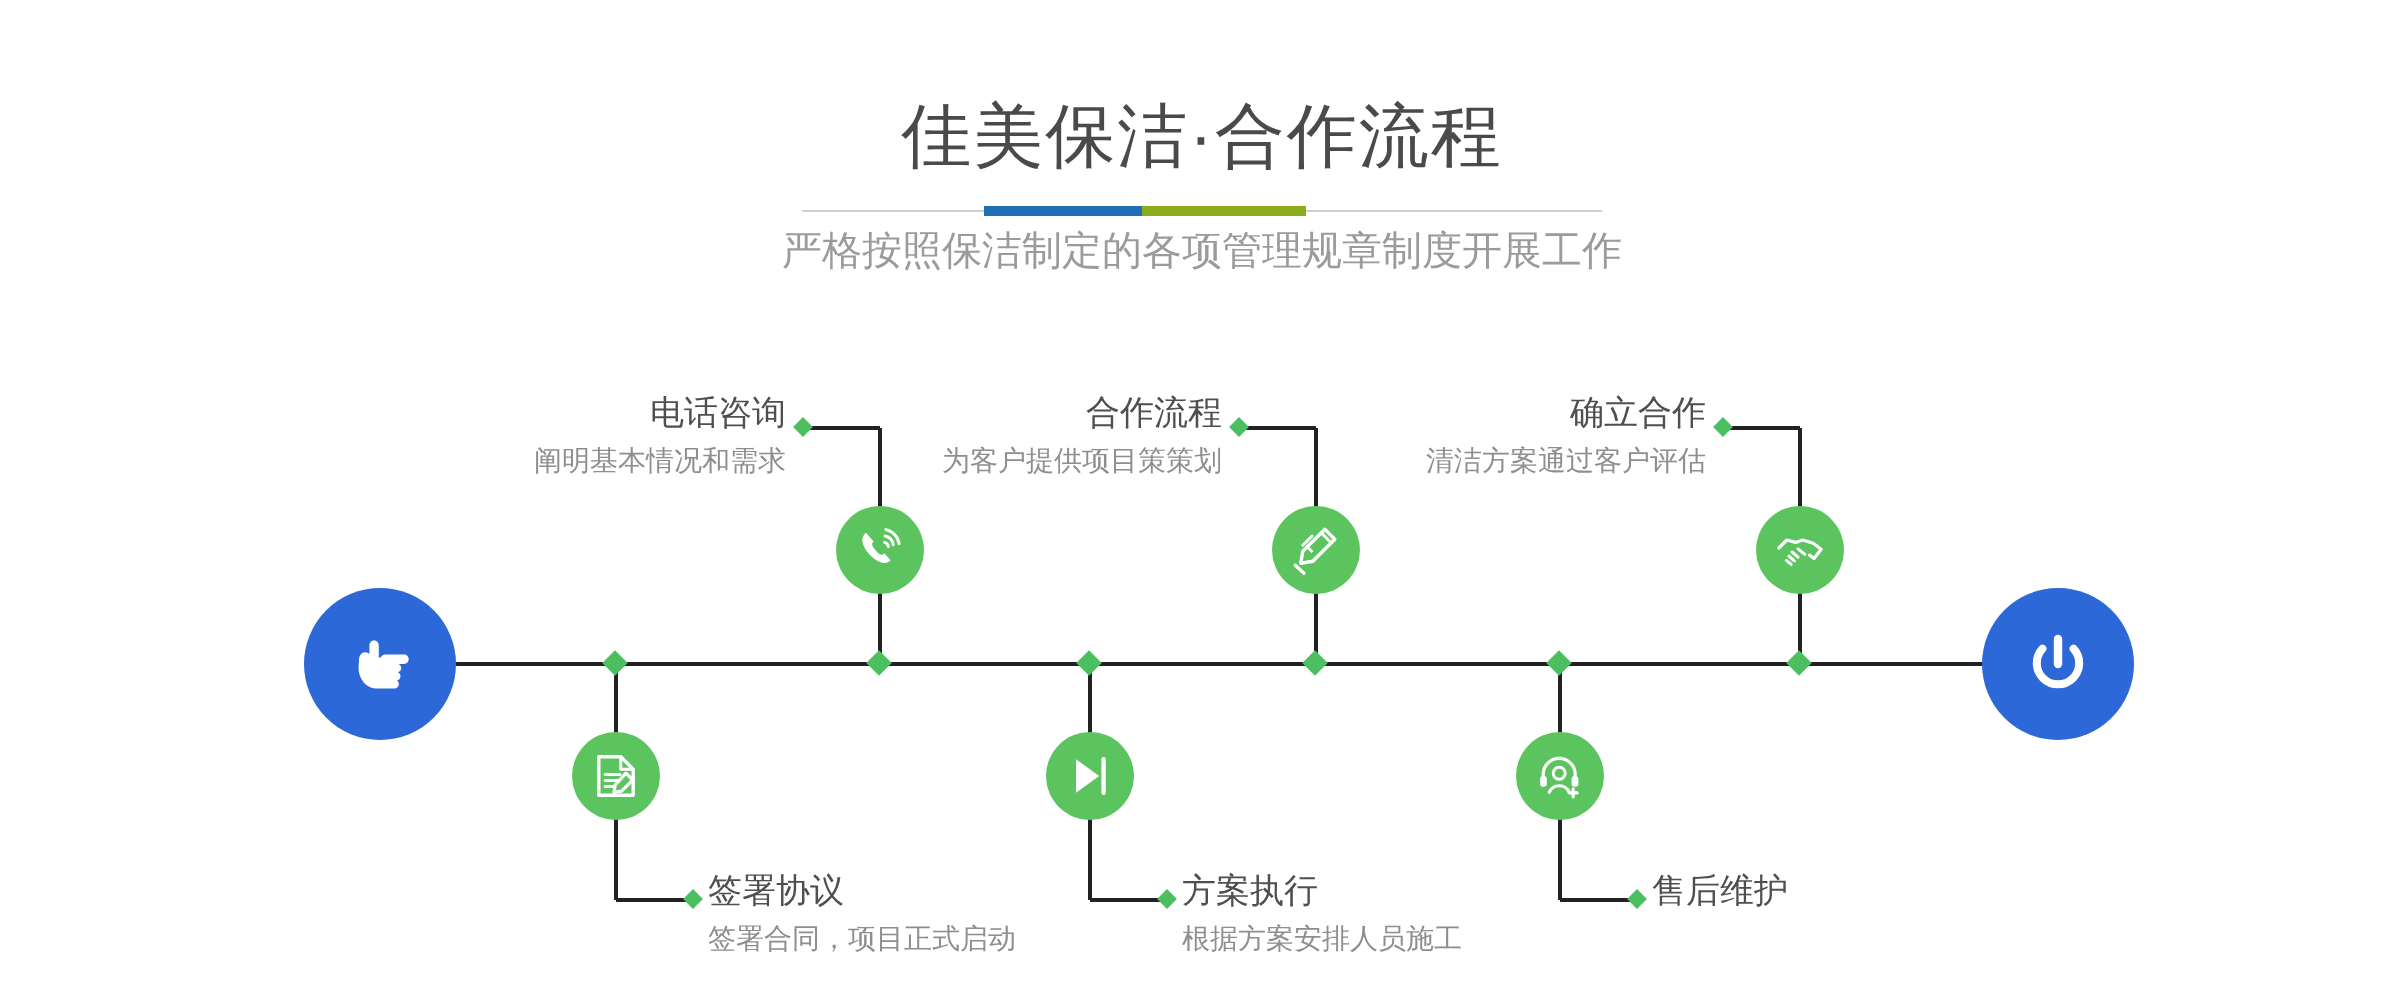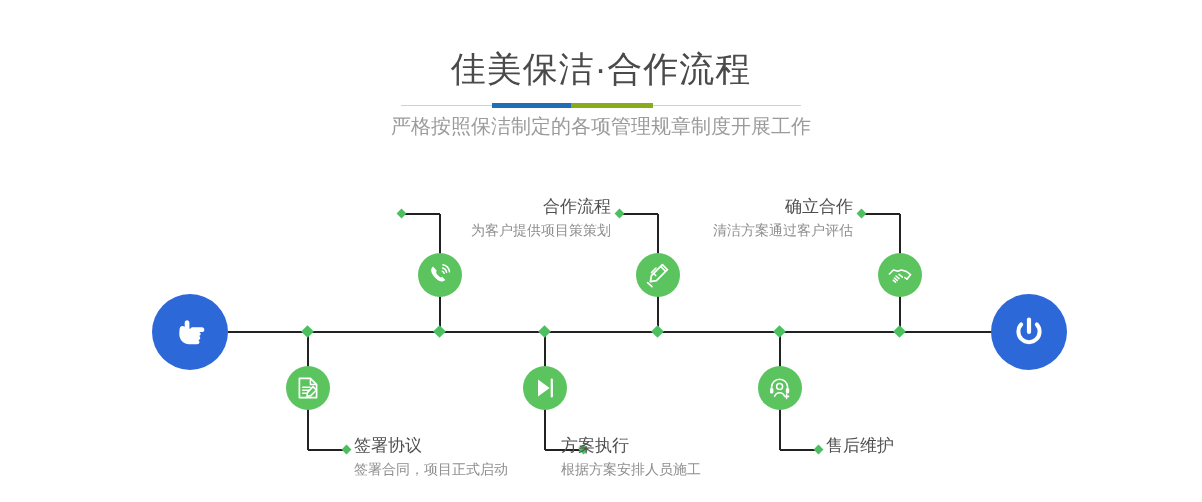--- a/index.html
+++ b/index.html
@@ -219,20 +219,22 @@
       <span>
         <svg width="26" height="26" viewBox="0 0 26 26" aria-hidden="true">
           <path d="M6.0 4.4c-1.5 1.3-2.2 3.0-1.7 5.0 0.9 3.7 4.8 8.0 8.6 9.6 2.1 0.9 4.0 0.6 5.4-0.9l-3.0-3.3c-0.7 0.6-1.5 0.8-2.3 0.3-1.4-0.8-3.2-2.8-3.8-4.3-0.3-0.8-0.1-1.5 0.6-2.1z" fill="#ffffff"></path>
           <path d="M15.6 6.0a5.2 5.2 0 0 1 4.0 4.3" stroke="#ffffff" stroke-width="1.5" fill="none" stroke-linecap="round"></path>
           <path d="M15.3 9.2a2.6 2.6 0 0 1 1.9 2.1" stroke="#ffffff" stroke-width="1.5" fill="none" stroke-linecap="round"></path>
           <path d="M16.0 2.8a8.4 8.4 0 0 1 6.5 7.0" stroke="#ffffff" stroke-width="1.5" fill="none" stroke-linecap="round"></path>
         </svg>
       </span>
     </div>
     <div class="label-block right-align" style="left:150px; top:186px; width:243px;">
+      <div class="l-title">电话咨询</div>
+      <div class="l-desc">阐明基本情况和需求</div>
     </div>
 
     <div class="vline" style="left:657px; top:204px; height:118px;"></div>
     <div class="hline" style="left:621px; top:203px; width:37px;"></div>
     <div class="diamond small" style="left:616px; top:200px;"></div>
     <div class="diamond" style="left:653px; top:317px;"></div>
     <div class="node-icon" style="left:636px; top:243px;">
       <span>
         <svg width="26" height="26" viewBox="0 0 26 26" aria-hidden="true">
           <path d="M17.4 2.6l5.0 5.0-11.0 11.0-6.0 1.0 1.0-6.0z" fill="none" stroke="#ffffff" stroke-width="1.7" stroke-linejoin="round"></path>
@@ -289,21 +291,21 @@
     <div class="diamond small" style="left:580px; top:436px;"></div>
     <div class="diamond" style="left:540px; top:317px;"></div>
     <div class="node-icon" style="left:523px; top:356px;">
       <span>
         <svg width="26" height="26" viewBox="0 0 26 26" aria-hidden="true">
           <path d="M6.0 4.6L17.6 13.0 6.0 21.4z" fill="#ffffff"></path>
           <path d="M19.8 4.6v16.8" stroke="#ffffff" stroke-width="2.2" stroke-linecap="round"></path>
         </svg>
       </span>
     </div>
-    <div class="label-block left-align" style="left:561px; top:425px; width:260px;">
+    <div class="label-block left-align" style="left:591px; top:425px; width:260px;">
       <div class="l-title">方案执行</div>
       <div class="l-desc">根据方案安排人员施工</div>
     </div>
 
     <div class="vline" style="left:779px; top:322px; height:118px;"></div>
     <div class="hline" style="left:780px; top:439px; width:37px;"></div>
     <div class="diamond small" style="left:815px; top:436px;"></div>
     <div class="diamond" style="left:775px; top:317px;"></div>
     <div class="node-icon" style="left:758px; top:356px;">
       <span>

